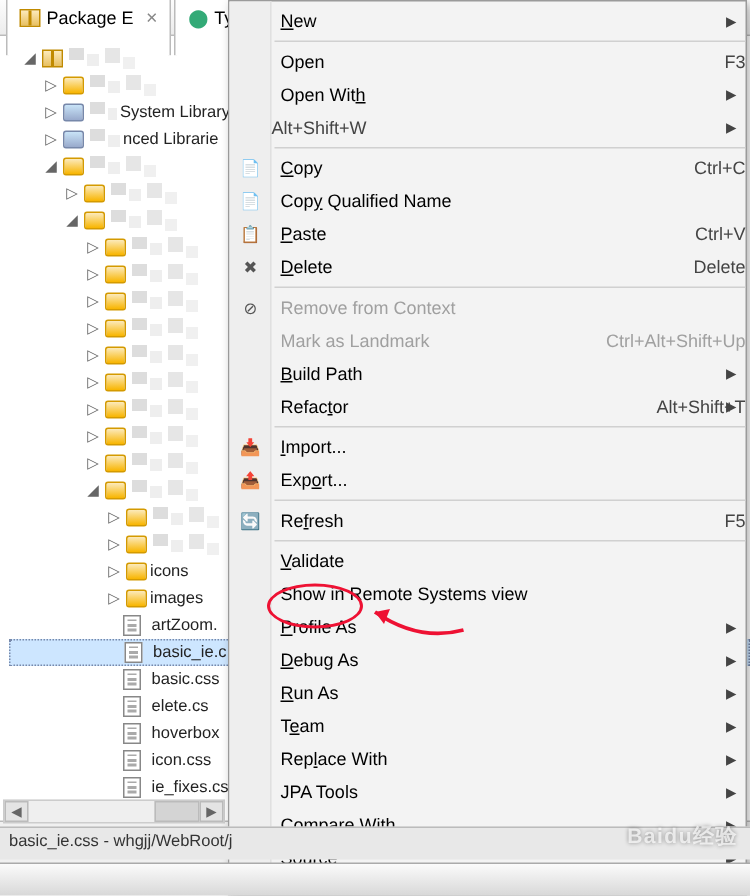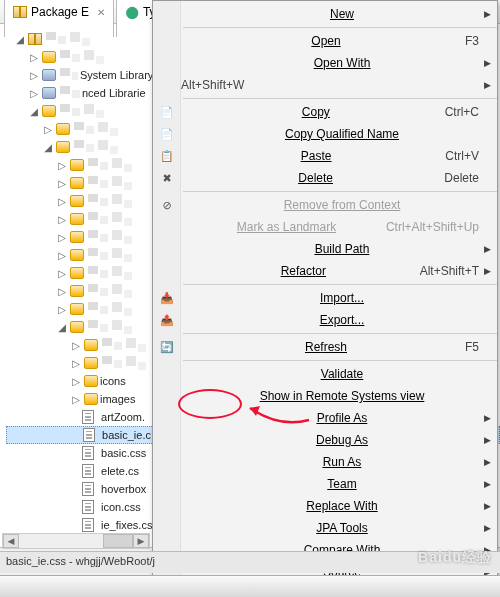--- a/index.html
+++ b/index.html
@@ -22,23 +22,23 @@
 .file-icon::before{content:"";position:absolute;top:2px;left:2px;right:2px;border-top:1px solid #aaa;box-shadow:0 3px 0 #aaa,0 6px 0 #aaa;height:1px;}
 .jar-icon { width:14px;height:12px;background:linear-gradient(#c8e3f7,#9ac);border:1px solid #78a;border-radius:2px;display:inline-block; }
 .pkg-icon { width:14px;height:12px;background:linear-gradient(#fceabb,#e8c060);border:1px solid #c08a00;display:inline-block;position:relative; }
 .pkg-icon::after{content:"";position:absolute;top:0;left:45%;width:2px;height:100%;background:#c08a00;}
 
 .context-menu { position: absolute; left: 152px; top: 0; width: 346px; height: 597px; background: #f3f3f3; border: 1px solid #9a9a9a; box-shadow: 2px 2px 6px rgba(0,0,0,0.3); }
 .context-menu .icon-col { width: 28px; background: #eee; position: absolute; top:0; bottom:0; left:0; border-right: 1px solid #e0e0e0; }
 .menu-content { position: relative; padding: 2px 0; }
 .menu-item { display: flex; align-items: center; height: 22px; position: relative; }
 .menu-item .icon { width: 28px; text-align: center; font-size: 11px; color: #555; }
-.menu-item .lbl { flex: 1; padding-left: 6px; text-align: center; text-decoration: underline; }
+.menu-item .lbl { flex: 1; padding-left: 6px; text-align: left; }
 .menu-item .lbl u { text-decoration: underline; }
-.menu-item .sc { padding-right: 18px; color: #444; }
+.menu-item .sc { color: #444; }
 .menu-item .sub { position: absolute; right: 6px; font-size: 9px; color: #444; }
 .menu-item.disabled .lbl, .menu-item.disabled .sc { color: #a0a0a0; }
 .sep { height: 1px; background: #d0d0d0; margin: 2px 0 2px 30px; }
 
 .status { position: absolute; bottom: 24px; left: 0; right: 0; height: 22px; background: #e8e8e8; border-top: 1px solid #bbb; padding: 3px 6px; font-size: 11px; color: #333; }
 .taskbar { position: absolute; bottom: 0; left: 0; right: 0; height: 22px; background: linear-gradient(#fbfbfb,#d8d8d8); border-top: 1px solid #aaa; }
 .watermark { position: absolute; right: 8px; bottom: 30px; color: rgba(255,255,255,0.7); font-size: 14px; font-weight: bold; text-shadow: 0 0 3px rgba(0,0,0,0.4); font-family: sans-serif; letter-spacing: 1px; }
 
 .circle-annot { position: absolute; left: 178px; top: 389px; width: 64px; height: 30px; border: 2px solid #e13; border-radius: 50%; pointer-events: none; }
 .arrow-annot { position: absolute; left: 244px; top: 400px; pointer-events: none; }

